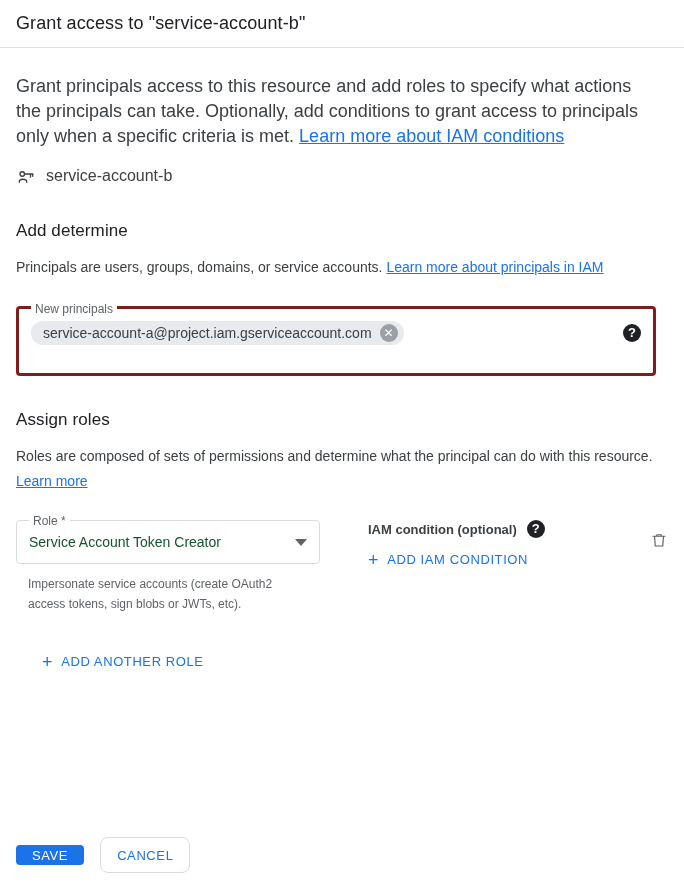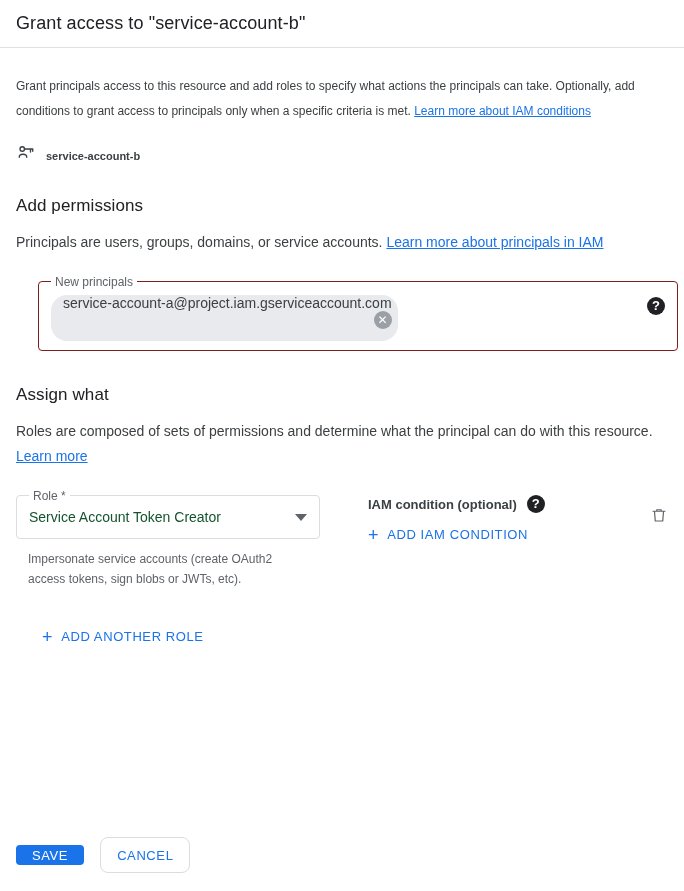--- a/index.html
+++ b/index.html
@@ -33,94 +33,91 @@
     font-size: 18px;
     font-weight: 400;
     color: #202124;
     letter-spacing: 0.1px;
   }
   .content {
     padding: 0 16px;
     box-sizing: border-box;
   }
   .intro {
-    font-size: 12px;
+    font-size: 18px;
     line-height: 25px;
     color: #3c4043;
     margin-top: 26px;
     max-width: 640px;
   }
   a.link {
     color: #1a73e8;
     text-decoration: underline;
     cursor: pointer;
   }
   h2.section {
     font-size: 17px;
     font-weight: 500;
     color: #202124;
     margin: 34px 0 0 0;
     letter-spacing: 0.1px;
   }
   .resource-row {
     display: flex;
-    align-items: flex-end;
+    align-items: flex-start;
     margin-top: 18px;
-    font-size: 11px;
-    color: #3c4043;
-    font-weight: bold;
+    font-size: 16px;
+    color: #3c4043;
   }
   .res-icon {
     width: 20px;
     height: 20px;
     margin-right: 10px;
     display: inline-flex;
     align-items: center;
     justify-content: center;
   }
   .desc {
     font-size: 14px;
     line-height: 25px;
     color: #3c4043;
     margin-top: 14px;
     max-width: 640px;
   }
   
   .field-outline {
     position: relative;
     margin-top: 26px;
-    border: 1px solid #7f1d1d;
+    border: 3px solid #7f1d1d;
     border-radius: 4px;
     height: 70px;
     box-sizing: border-box;
     width: 640px;
     padding: 12px;
-    margin-left: 22px;
   }
   .field-legend {
     position: absolute;
     top: -8px;
     left: 12px;
     background: #ffffff;
     padding: 0 4px;
     font-size: 12px;
     color: #5f6368;
     line-height: 16px;
   }
   .chip {
     display: inline-flex;
-    align-items: flex-end;
+    align-items: center;
     background: #e8eaed;
     border-radius: 16px;
-    height: 46px;
+    height: 24px;
     padding: 0 6px 0 12px;
     font-size: 14px;
     color: #3c4043;
     max-width: 560px;
-    flex-direction: column;
   }
   .chip-remove {
     width: 18px;
     height: 18px;
     border-radius: 50%;
     background: #9aa0a6;
     color: #ffffff;
     font-size: 12px;
     line-height: 18px;
     text-align: center;
@@ -289,34 +286,34 @@
       <span class="res-icon">
         <svg width="18" height="18" viewBox="0 0 24 24" aria-hidden="true">
           <circle cx="7" cy="8" r="3" fill="none" stroke="#3c4043" stroke-width="1.8"></circle>
           <path d="M10 8h11M18 8v4M21 8v3" stroke="#3c4043" stroke-width="1.8" fill="none" stroke-linecap="round"></path>
           <path d="M3 19c0-2.4 2.2-4 5-4s5 1.6 5 4" fill="none" stroke="#3c4043" stroke-width="1.8" stroke-linecap="round"></path>
         </svg>
       </span>
       <span>service-account-b</span>
     </div>
 
-    <h2 class="section">Add permissions</h2>
+    <h2 class="section">Add determine</h2>
 
     <p class="desc"><span>Principals are users, groups, domains, or service accounts. </span><a class="link">Learn more about principals in IAM</a></p>
 
     <div class="field-outline">
       <span class="field-legend">New principals</span>
       <span class="chip">
         <span>service-account-a@project.iam.gserviceaccount.com</span>
         <span class="chip-remove">✕</span>
       </span>
       <span class="principals-help"><span class="help-icon">?</span></span>
     </div>
 
-    <h2 class="section">Assign what</h2>
+    <h2 class="section">Assign roles</h2>
 
     <p class="desc"><span>Roles are composed of sets of permissions and determine what the principal can do with this resource. </span><a class="link">Learn more</a></p>
 
     <div class="roles-row">
       <div class="role-col">
         <div class="select-outline">
           <span class="field-legend">Role *</span>
           <span class="select-value">Service Account Token Creator</span>
           <span class="caret"></span>
         </div>

